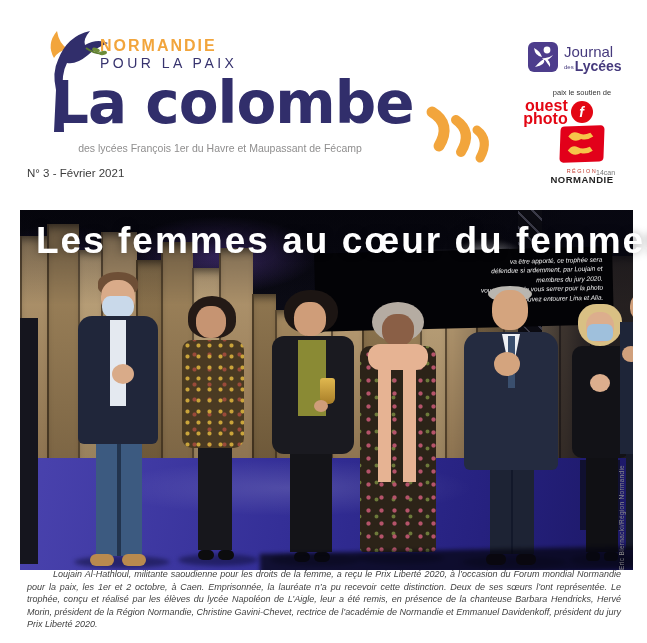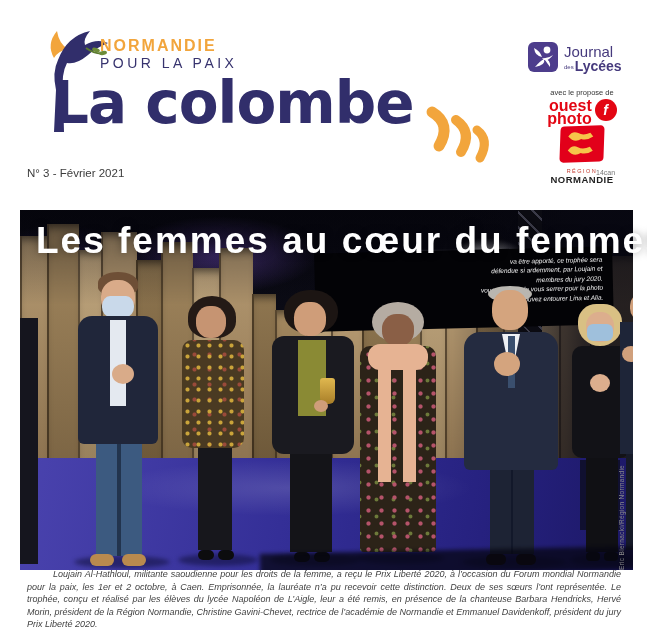--- a/index.html
+++ b/index.html
@@ -21,21 +21,21 @@
 
   
   .jdl-icon{position:absolute;left:528px;top:42px;width:30px;height:30px;border-radius:6px;
             background:#4d3d8c;}
   .jdl-text{position:absolute;left:564px;top:44px;color:#463a7d;}
   .jdl-text .l1{font-size:15px;font-weight:normal;line-height:15px;}
   .jdl-text .l2{font-size:14px;font-weight:bold;line-height:15px;}
   .jdl-text .pre{font-size:6px;font-weight:normal;vertical-align:2px;margin-right:1px;}
   .support{position:absolute;left:524px;top:88px;width:116px;text-align:center;
            font-size:7.5px;color:#333;}
-  .of{position:absolute;left:524px;top:99px;width:116px;display:flex;align-items:flex-start;
+  .of{position:absolute;left:500px;top:99px;width:116px;display:flex;align-items:center;
       justify-content:center;gap:3px;}
   .of-text{color:#e30613;font-weight:bold;font-size:16px;line-height:13px;text-align:right;}
   .of-circle{width:22px;height:22px;border-radius:50%;background:#e30613;color:#fff;
              font-weight:bold;font-style:italic;font-size:14px;text-align:center;line-height:22px;}
   .region{position:absolute;left:524px;top:126px;width:116px;text-align:center;}
   .region-flag{display:inline-block;width:44px;height:36px;background:#e2001a;border-radius:4px;
                transform:skewY(-4deg) rotate(2deg);}
   .region-l1{font-size:5.5px;color:#c23a2e;letter-spacing:1.5px;margin-top:2px;}
   .region-l2{font-size:9.5px;font-weight:bold;color:#222;letter-spacing:.5px;}
 
@@ -106,40 +106,41 @@
   <div class="brand-l2">POUR LA PAIX</div>
   <div class="title">La colombe</div>
   <svg class="abs" style="left:424px;top:104px;" width="72" height="64" viewBox="0 0 72 64">
     <g fill="none" stroke="#f2a53c" stroke-linecap="round">
       <path d="M8 8 Q28 20 15 42" stroke-width="11"></path>
       <path d="M32 16 Q49 28 37 48" stroke-width="10"></path>
       <path d="M53 26 Q66 36 56 54" stroke-width="9"></path>
     </g>
   </svg>
   <div class="subtitle">
+    <div>des lycées François 1er du Havre et Maupassant de Fécamp</div>
   </div>
   <div class="issue">N° 3 - Février 2021</div>
   <div class="code">14can</div>
 
   <div class="jdl-icon">
     <svg width="30" height="30" viewBox="0 0 30 30">
       <g fill="#fff">
         <circle cx="19" cy="8" r="3.4"></circle>
         <path d="M6 6 q6 3 8 9 q-7 -1 -8 -9z"></path>
         <path d="M25 13 q-5 4 -11 3 q4 6 11 -3z"></path>
         <path d="M7 25 q5 -6 9 -8 q2 6 -9 8z"></path>
         <path d="M22 25 q-4 -5 -6 -9 q7 2 6 9z"></path>
       </g>
     </svg>
   </div>
   <div class="jdl-text">
     <div class="l1">Journal</div>
     <div class="l2"><span class="pre">des</span><span>Lycées</span></div>
   </div>
-  <div class="support">avec le propose de</div>
+  <div class="support">paix le soutien de</div>
   <div class="of">
     <div class="of-text">
       <div>ouest</div>
       <div>photo</div>
     </div>
     <div class="of-circle">f</div>
   </div>
   <div class="region">
     <div class="region-flag">
       <svg width="44" height="36" viewBox="0 0 44 36">

